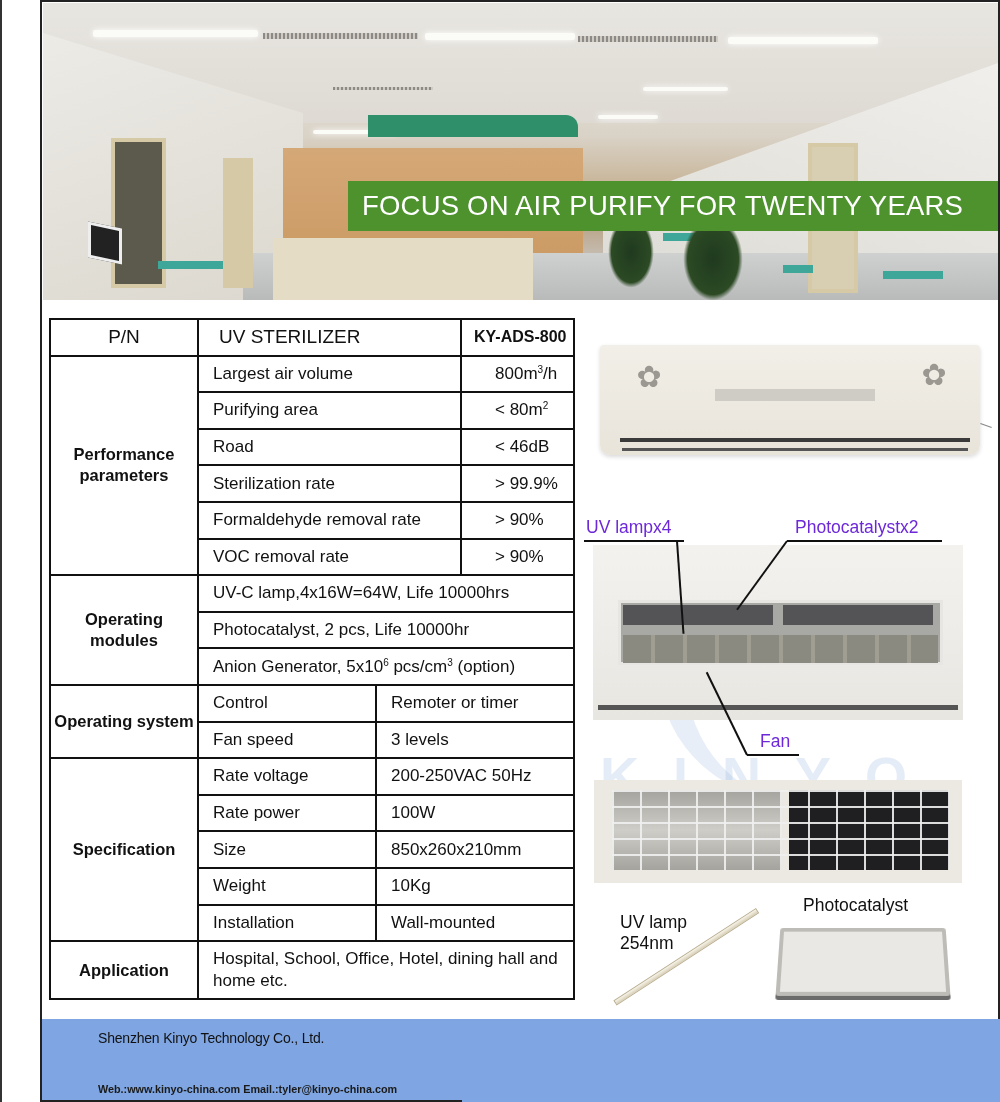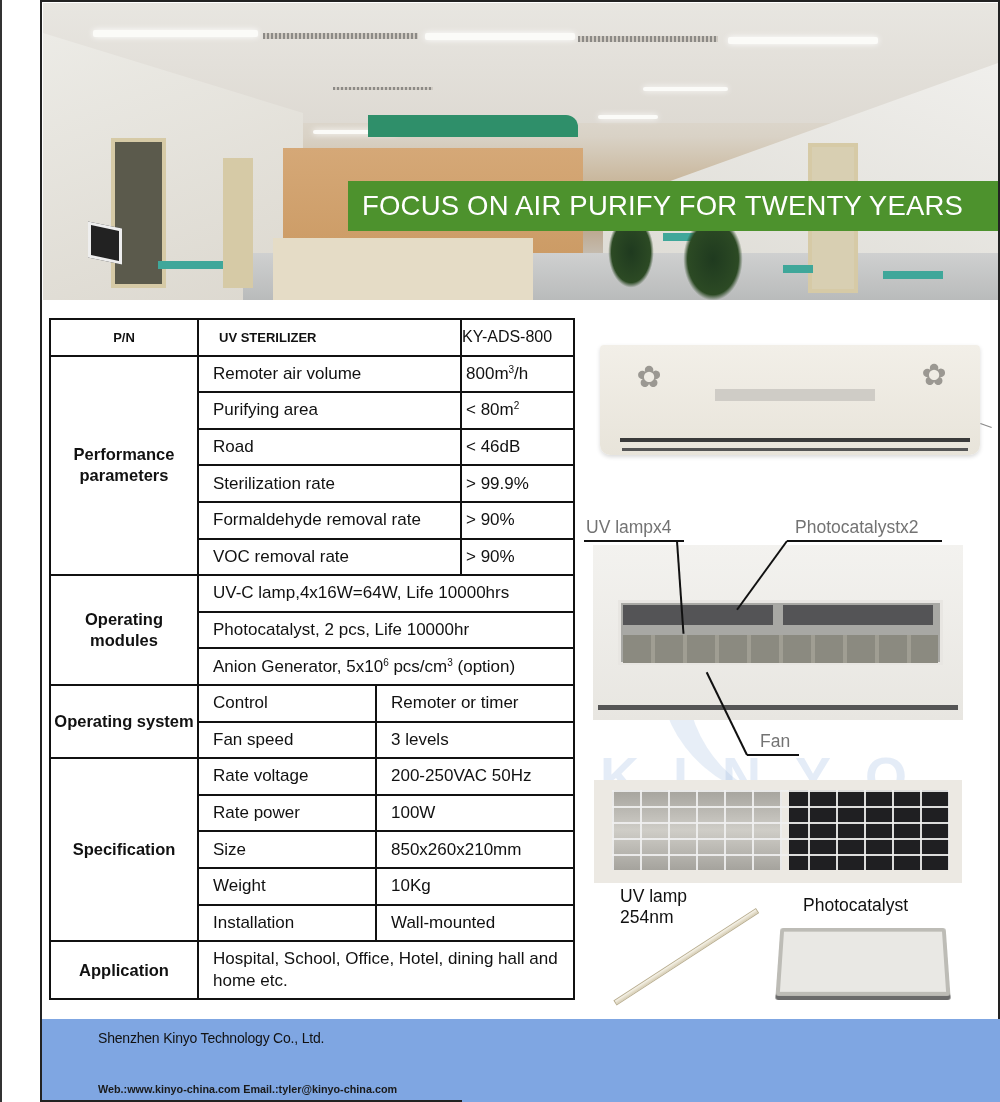--- a/index.html
+++ b/index.html
@@ -30,24 +30,24 @@
   .banner .plant { position: absolute; width: 46px; height: 60px; background: radial-gradient(ellipse at 50% 40%, #1f3a1f, #2c4a24 60%, transparent 70%); }
   .banner .monitor { position: absolute; left: 45px; top: 222px; width: 34px; height: 36px; background: #222; border: 3px solid #eee; transform: skewY(12deg); }
 
   .slogan { position: absolute; left: 348px; top: 181px; width: 650px; height: 50px; background: #4d922d;
     color: #ffffff; font-size: 27.5px; line-height: 50px; padding-left: 14px; letter-spacing: 0.2px; white-space: nowrap; }
 
   
   .spec { position: absolute; left: 49px; top: 318px; width: 524px; border-collapse: collapse; table-layout: fixed; }
   .spec td { border: 2px solid #111; font-size: 17px; height: 36.6px; padding: 0 0 0 14px; vertical-align: middle; white-space: nowrap; }
   .spec td.group { font-weight: bold; text-align: center; padding: 0; font-size: 16.5px; line-height: 21px; white-space: normal; }
-  .spec td.head { font-weight: bold; font-size: 13px; }
+  .spec td.head { font-weight: normal; font-size: 19px; }
   .spec td.head.center { text-align: center; padding: 0; }
-  .spec td.val { padding-left: 4px; }
-  .spec td.pn { font-weight: normal; font-size: 16px; padding-left: 0; }
+  .spec td.val { padding-left: 33px; }
+  .spec td.pn { font-weight: bold; font-size: 16px; padding-left: 12px; }
   .spec td.app { line-height: 22px; padding-top: 3px; padding-bottom: 3px; white-space: normal; height: 58px; }
   sup { font-size: 10px; vertical-align: 6px; }
 
   
   .img-unit { position: absolute; left: 590px; top: 345px; width: 400px; height: 130px; }
   .unit-body { position: absolute; left: 10px; top: 0; width: 380px; height: 110px;
     background: linear-gradient(180deg, #f2efe8, #e8e4da); border-radius: 4px 4px 10px 10px; box-shadow: 0 2px 4px rgba(0,0,0,.15); }
   .unit-display { position: absolute; left: 115px; top: 44px; width: 160px; height: 12px; background: #cfccc6; }
   .unit-flower { position: absolute; width: 48px; height: 40px; color: #9b9892; font-size: 30px; line-height: 40px; text-align: center; }
   .unit-louver { position: absolute; left: 20px; top: 93px; width: 350px; height: 4px; background: #3a3a3a; }
@@ -60,34 +60,34 @@
   .open-filter-l { position: absolute; left: 30px; top: 60px; width: 150px; height: 20px; background: #545456; }
   .open-filter-r { position: absolute; left: 190px; top: 60px; width: 150px; height: 20px; background: #545456; }
   .open-fan { position: absolute; left: 30px; top: 90px; width: 315px; height: 28px;
     background: repeating-linear-gradient(90deg, #8b8a80 0 28px, #a09e93 28px 32px); }
   .open-bottom { position: absolute; left: 5px; top: 160px; width: 360px; height: 5px; background: #555; }
   .watermark-arc { position: absolute; left: 660px; top: 545px; width: 300px; height: 260px; border-radius: 50%;
     border-left: 26px solid rgba(120,160,210,0.18); }
   .watermark { position: absolute; left: 600px; top: 756px; width: 350px; height: 40px; color: rgba(130,170,220,0.22);
     font-size: 54px; font-weight: bold; letter-spacing: 34px; line-height: 40px; overflow: hidden; }
 
-  .callout { position: absolute; font-size: 17.5px; color: #737373; white-space: nowrap; }
+  .callout { position: absolute; font-size: 17.5px; color: #6d28d9; white-space: nowrap; }
   .leader { position: absolute; height: 2px; background: #111; transform-origin: 0 50%; }
 
   .img-grille { position: absolute; left: 594px; top: 780px; width: 368px; height: 103px; background: #ece9e3; }
   .grille-l { position: absolute; left: 18px; top: 10px; width: 170px; height: 80px;
     background: linear-gradient(180deg, #a5a39d, #cfcdc7 50%, #a5a39d); }
   .grille-r { position: absolute; left: 195px; top: 10px; width: 160px; height: 80px; background: #1f1f22; }
   .grille-grid { position: absolute; left: 18px; top: 10px; width: 337px; height: 80px;
     background-image: linear-gradient(90deg, rgba(240,240,240,.9) 2px, transparent 2px), linear-gradient(180deg, rgba(240,240,240,.9) 2px, transparent 2px);
     background-size: 28px 100%, 100% 16px; }
 
   .lamp { position: absolute; left: 615px; top: 915px; width: 170px; height: 6px; transform: rotate(-33deg); transform-origin: 0 50%;
     background: linear-gradient(180deg, #f7f4ea, #d8cfb6); border: 1px solid #b9ae90; top: 1000px; }
-  .lamp-label { position: absolute; left: 620px; top: 886px; font-size: 17.5px; line-height: 21px; white-space: nowrap; }
+  .lamp-label { position: absolute; left: 620px; top: 912px; font-size: 17.5px; line-height: 21px; white-space: nowrap; }
   .photocat-label { position: absolute; left: 803px; top: 895px; font-size: 17.5px; white-space: nowrap; }
   .panel { position: absolute; left: 778px; top: 926px; width: 170px; height: 70px; background: #e9e8e4; border: 4px solid #bdbcb6;
     border-radius: 3px; box-shadow: 0 4px 0 #6b6b6b; transform: perspective(300px) rotateX(14deg); }
 
   
   .footer { position: absolute; left: 42px; top: 1019px; width: 958px; height: 83px; background: #7fa6e2; }
   .footer .company { position: absolute; left: 56px; top: 11px; font-size: 14px; color: #111; letter-spacing: -0.2px; }
   .footer .line { position: absolute; left: 56px; font-size: 10.8px; font-weight: bold; color: #1a1a1a; white-space: nowrap; line-height: 12px; }
   .footer-bottom-line { position: absolute; left: 42px; top: 1100px; width: 420px; height: 2px; background: #222; }
 </style>
@@ -137,21 +137,21 @@
   </colgroup>
   <tbody>
       <tr>
     <td class="head center">P/N</td>
     <td class="head" colspan="2" style="padding-left:20px;">UV STERILIZER</td>
     <td class="pn">KY-ADS-800</td>
   </tr>
 
   <tr>
     <td class="group" rowspan="6">Performance parameters</td>
-    <td colspan="2">Remoter air volume</td>
+    <td colspan="2">Largest air volume</td>
     <td class="val"><span>800m</span><sup>3</sup><span>/h</span></td>
   </tr>
   <tr>
     <td colspan="2">Purifying area</td>
     <td class="val"><span>&lt; 80m</span><sup>2</sup></td>
   </tr>
   <tr>
     <td colspan="2">Road</td>
     <td class="val">&lt; 46dB</td>
   </tr>

